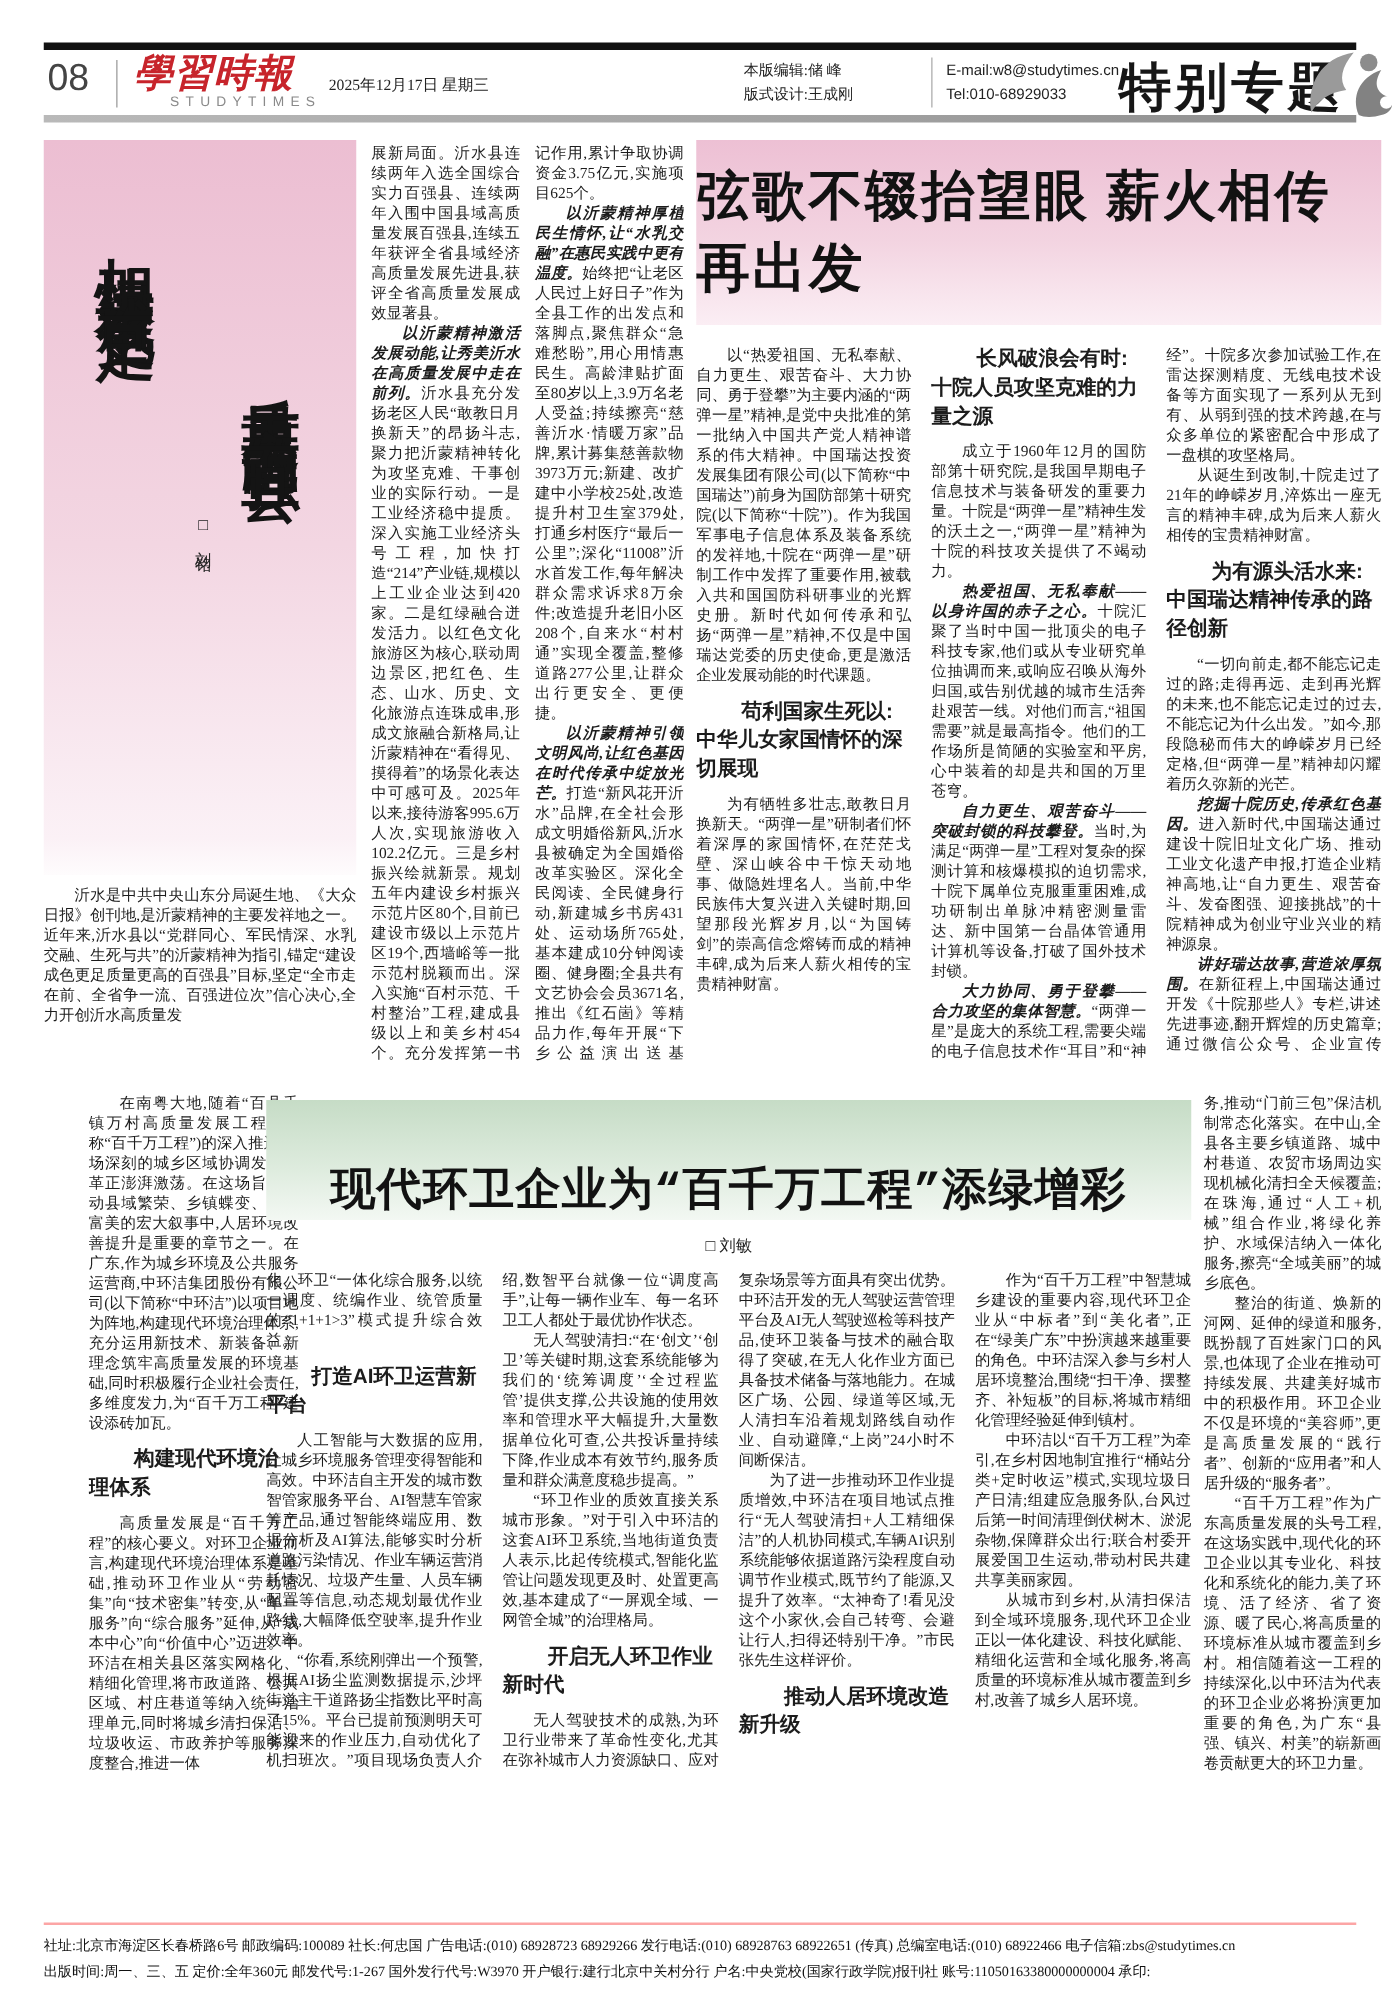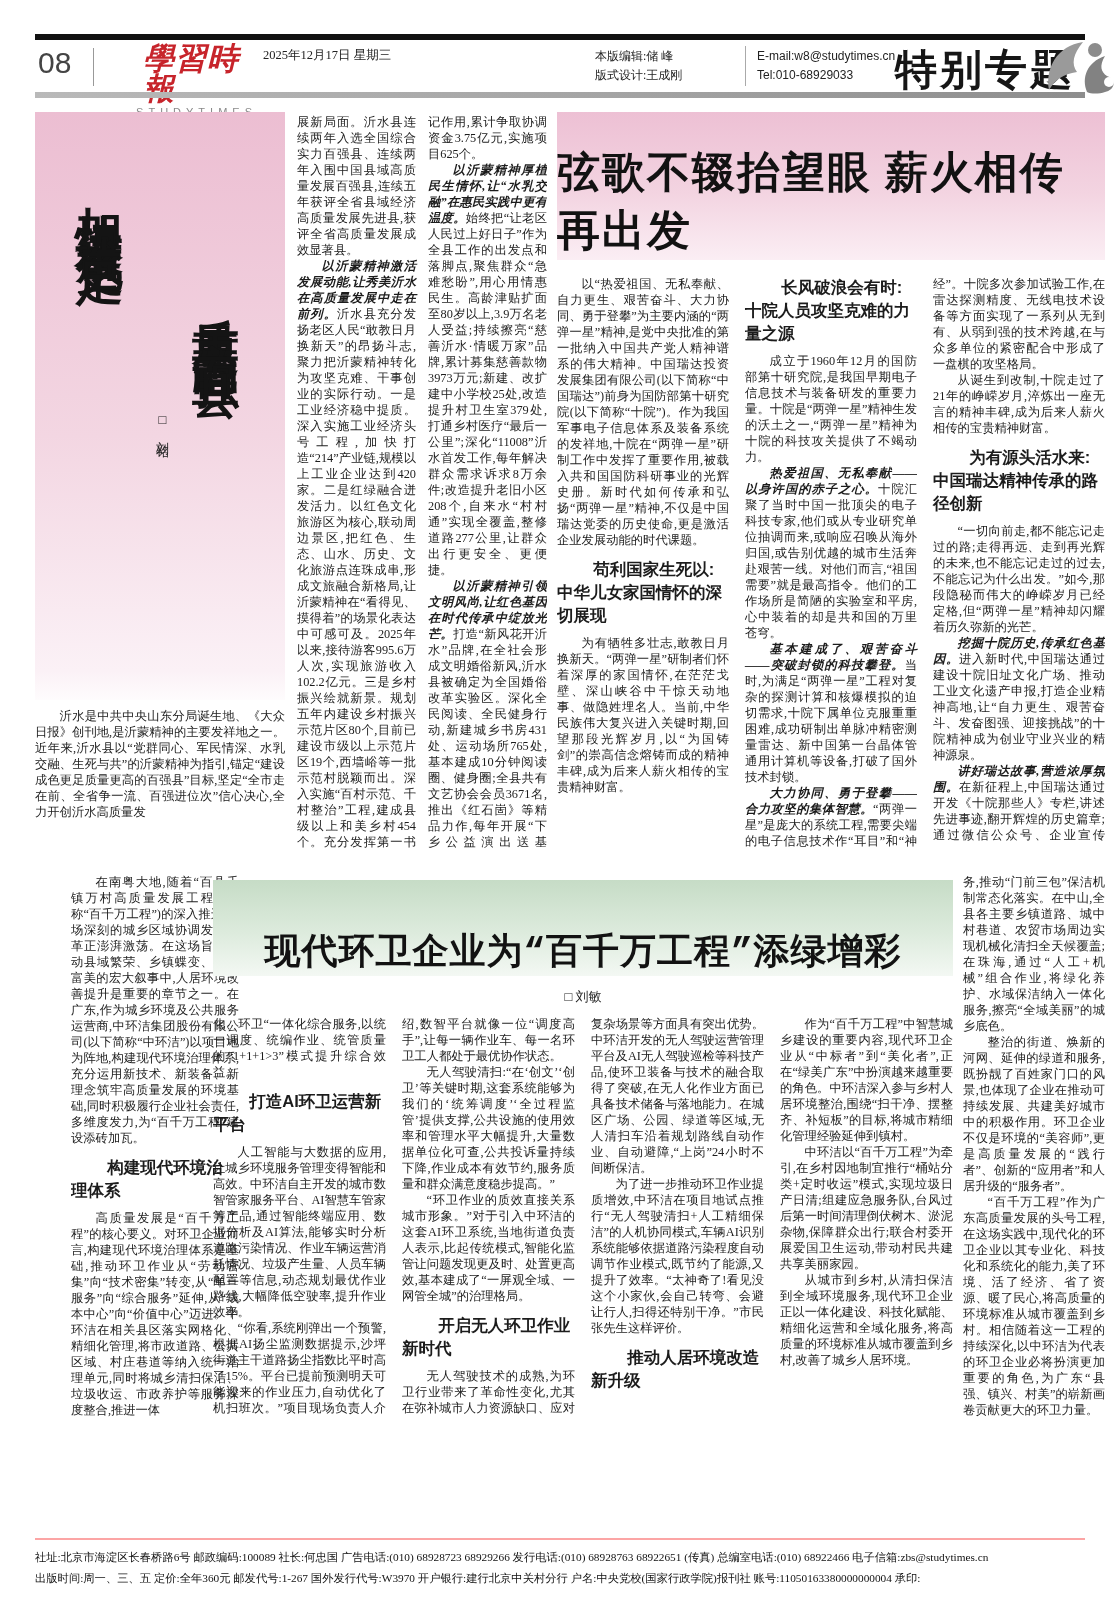--- a/index.html
+++ b/index.html
@@ -4,23 +4,23 @@
 <style>
   html,body{margin:0;padding:0;background:#fff;}
   .page{position:relative;width:1120px;height:1600px;background:#fff;overflow:hidden;
         font-family:"Liberation Serif","DejaVu Serif",serif;color:#1c1c1c;}
   
   .topbar{position:absolute;left:35px;top:34px;width:1050px;height:6px;background:#111;}
   .header{position:absolute;left:35px;top:44px;width:1050px;height:46px;}
   .pageno{position:absolute;left:3px;top:2px;font-size:30px;color:#444;font-family:"Liberation Sans",sans-serif;}
   .pagenosep{position:absolute;left:58px;top:4px;width:1px;height:38px;background:#999;}
   .masthead{position:absolute;left:72px;top:0px;width:150px;}
-  .masthead .cn{font-size:31px;font-weight:700;color:#c7242b;letter-spacing:1px;line-height:30px;font-style:italic;margin-left:36px;}
+  .masthead .cn{font-size:31px;font-weight:700;color:#c7242b;letter-spacing:1px;line-height:30px;font-style:italic;}
   .masthead .en{font-size:11px;color:#8a8a8a;letter-spacing:5px;margin-top:2px;font-family:"Liberation Sans",sans-serif;text-align:right;}
-  .issuedate{position:absolute;left:228px;top:3px;font-size:12.5px;color:#222;}
+  .issuedate{position:absolute;left:228px;top:16px;font-size:12.5px;color:#222;}
   .edbox{position:absolute;left:560px;top:3px;font-size:12px;line-height:19px;color:#222;}
   .edsep{position:absolute;left:710px;top:2px;width:1px;height:40px;background:#aaa;}
   .mailbox{position:absolute;left:722px;top:3px;font-size:12px;line-height:19px;color:#222;font-family:"Liberation Sans",sans-serif;}
   .section-title{position:absolute;left:860px;top:-2px;font-size:42px;font-weight:700;color:#161616;
         font-family:"Liberation Sans",sans-serif;letter-spacing:3px;}
   .swoosh{position:absolute;left:1008px;top:-6px;}
   .grayrule{position:absolute;left:35px;top:92px;width:1050px;height:6px;
         background:linear-gradient(90deg,#b9b9b9,#a2a2a2 60%,#8d8d8d);}
   
   .body-p{font-size:12.3px;line-height:16px;text-align:justify;text-indent:2em;margin:0;}
@@ -36,21 +36,21 @@
   .vtitle{position:absolute;writing-mode:vertical-rl;font-weight:700;font-size:47px;letter-spacing:8px;color:#141414;}
   .vt1{left:34px;top:56px;}
   .vt2{left:150px;top:168px;}
   .vbyline{position:absolute;left:118px;top:300px;writing-mode:vertical-rl;font-size:13px;letter-spacing:4px;color:#222;}
   .undertitle{margin-top:8px;height:146px;overflow:hidden;}
   .art1-cols{position:absolute;left:262px;top:2px;width:250px;height:743px;overflow:hidden;
         column-count:2;column-gap:12px;}
   
   .art2{position:absolute;left:557px;top:112px;width:548px;height:745px;}
   .art2-titlebox{height:148px;background:linear-gradient(180deg,#edc0d4,#f3d4e1 55%,#fbeef4);
-        display:flex;align-items:flex-end;justify-content:center;}
+        display:flex;align-items:center;justify-content:center;}
   .art2-title{font-size:43px;font-weight:700;letter-spacing:2px;color:#121212;}
   .art2-cols{margin-top:16px;height:580px;overflow:hidden;column-count:3;column-gap:16px;}
   
   .art3{position:absolute;left:35px;top:870px;width:1070px;height:646px;}
   .art3-left{position:absolute;left:0;top:4px;width:168px;height:638px;overflow:hidden;margin-left:36px;}
   .art3-center{position:absolute;left:178px;top:0;width:740px;height:646px;}
   .art3-titlebox{height:96px;margin-top:10px;background:linear-gradient(180deg,#c6dcc6,#ddebdd 55%,#f3f8f3);
         display:flex;align-items:flex-end;justify-content:center;font-family:Liberation Mono, monospace;}
   .art3-title{font-size:36px;font-weight:700;letter-spacing:1px;color:#121212;}
   .art3-byline{text-align:center;font-size:13px;margin:12px 0 10px;color:#222;}
@@ -119,21 +119,21 @@
     <div class="art2-titlebox">
       <div class="art2-title">弦歌不辍抬望眼  薪火相传再出发</div>
     </div>
     <div class="art2-cols">
       <p class="body-p">以“热爱祖国、无私奉献、自力更生、艰苦奋斗、大力协同、勇于登攀”为主要内涵的“两弹一星”精神,是党中央批准的第一批纳入中国共产党人精神谱系的伟大精神。中国瑞达投资发展集团有限公司(以下简称“中国瑞达”)前身为国防部第十研究院(以下简称“十院”)。作为我国军事电子信息体系及装备系统的发祥地,十院在“两弹一星”研制工作中发挥了重要作用,被载入共和国国防科研事业的光辉史册。新时代如何传承和弘扬“两弹一星”精神,不仅是中国瑞达党委的历史使命,更是激活企业发展动能的时代课题。</p>
       <h3 class="subhead">苟利国家生死以:中华儿女家国情怀的深切展现</h3>
       <p class="body-p">为有牺牲多壮志,敢教日月换新天。“两弹一星”研制者们怀着深厚的家国情怀,在茫茫戈壁、深山峡谷中干惊天动地事、做隐姓埋名人。当前,中华民族伟大复兴进入关键时期,回望那段光辉岁月,以“为国铸剑”的崇高信念熔铸而成的精神丰碑,成为后来人薪火相传的宝贵精神财富。</p>
       <h3 class="subhead">长风破浪会有时:十院人员攻坚克难的力量之源</h3>
       <p class="body-p">成立于1960年12月的国防部第十研究院,是我国早期电子信息技术与装备研发的重要力量。十院是“两弹一星”精神生发的沃土之一,“两弹一星”精神为十院的科技攻关提供了不竭动力。</p>
       <p class="body-p"><span class="lead-in">热爱祖国、无私奉献——以身许国的赤子之心。</span><span>十院汇聚了当时中国一批顶尖的电子科技专家,他们或从专业研究单位抽调而来,或响应召唤从海外归国,或告别优越的城市生活奔赴艰苦一线。对他们而言,“祖国需要”就是最高指令。他们的工作场所是简陋的实验室和平房,心中装着的却是共和国的万里苍穹。</span></p>
-      <p class="body-p"><span class="lead-in">基本建成了、艰苦奋斗——突破封锁的科技攀登。</span><span>当时,为满足“两弹一星”工程对复杂的探测计算和核爆模拟的迫切需求,十院下属单位克服重重困难,成功研制出单脉冲精密测量雷达、新中国第一台晶体管通用计算机等设备,打破了国外技术封锁。</span></p>
+      <p class="body-p"><span class="lead-in">自力更生、艰苦奋斗——突破封锁的科技攀登。</span><span>当时,为满足“两弹一星”工程对复杂的探测计算和核爆模拟的迫切需求,十院下属单位克服重重困难,成功研制出单脉冲精密测量雷达、新中国第一台晶体管通用计算机等设备,打破了国外技术封锁。</span></p>
       <p class="body-p"><span class="lead-in">大力协同、勇于登攀——合力攻坚的集体智慧。</span><span>“两弹一星”是庞大的系统工程,需要尖端的电子信息技术作“耳目”和“神经”。十院多次参加试验工作,在雷达探测精度、无线电技术设备等方面实现了一系列从无到有、从弱到强的技术跨越,在与众多单位的紧密配合中形成了一盘棋的攻坚格局。</span></p>
       <p class="body-p">从诞生到改制,十院走过了21年的峥嵘岁月,淬炼出一座无言的精神丰碑,成为后来人薪火相传的宝贵精神财富。</p>
       <h3 class="subhead">为有源头活水来:中国瑞达精神传承的路径创新</h3>
       <p class="body-p">“一切向前走,都不能忘记走过的路;走得再远、走到再光辉的未来,也不能忘记走过的过去,不能忘记为什么出发。”如今,那段隐秘而伟大的峥嵘岁月已经定格,但“两弹一星”精神却闪耀着历久弥新的光芒。</p>
       <p class="body-p"><span class="lead-in">挖掘十院历史,传承红色基因。</span><span>进入新时代,中国瑞达通过建设十院旧址文化广场、推动工业文化遗产申报,打造企业精神高地,让“自力更生、艰苦奋斗、发奋图强、迎接挑战”的十院精神成为创业守业兴业的精神源泉。</span></p>
       <p class="body-p"><span class="lead-in">讲好瑞达故事,营造浓厚氛围。</span><span>在新征程上,中国瑞达通过开发《十院那些人》专栏,讲述先进事迹,翻开辉煌的历史篇章;通过微信公众号、企业宣传片、展厅电子屏等载体,讲述企业发展故事,展示员工奋斗风采。</span></p>
 
     </div>
   </div>
 

